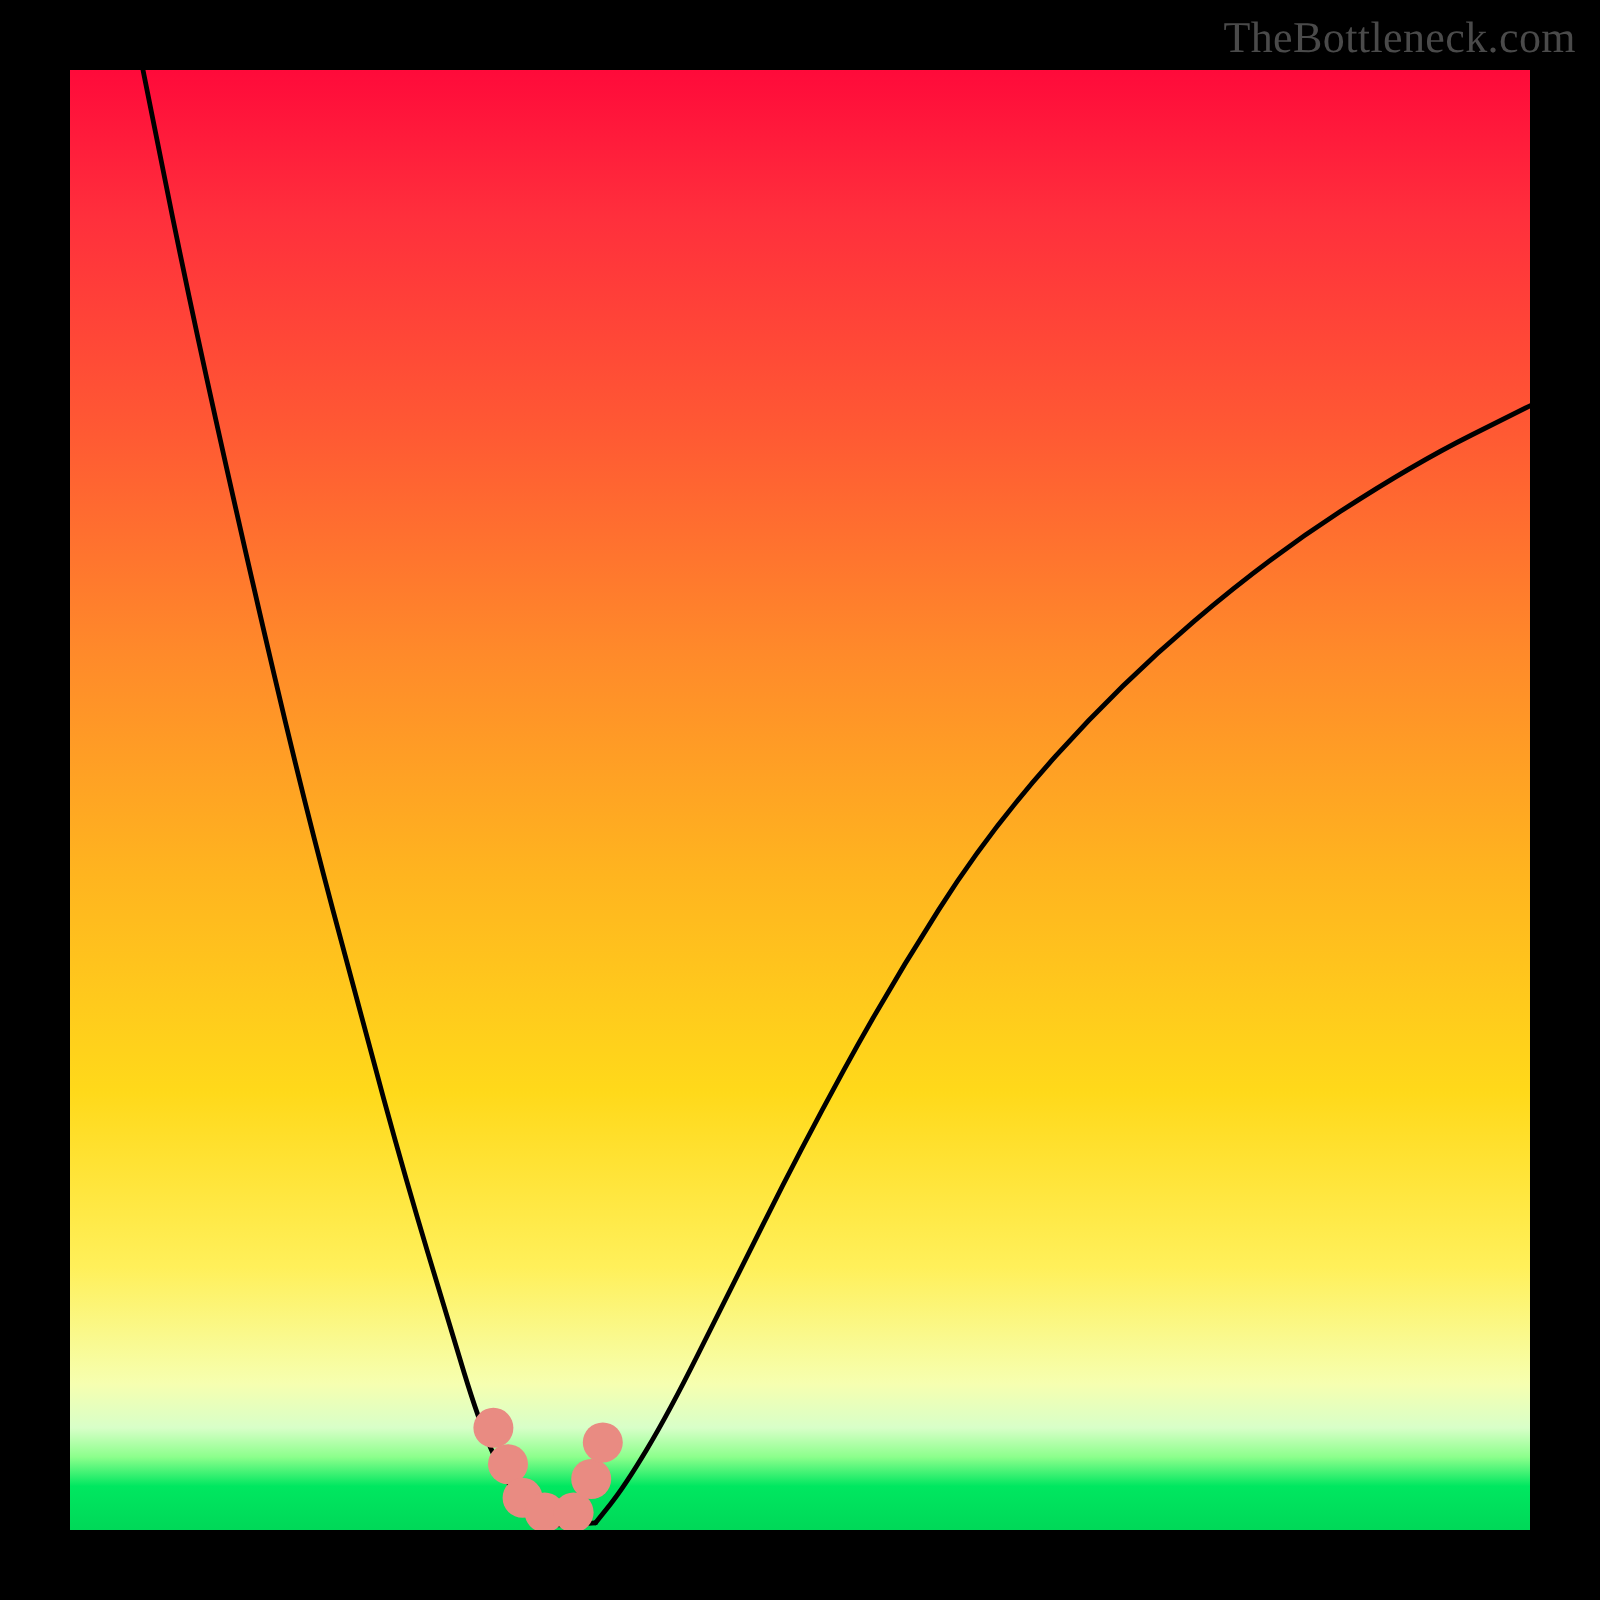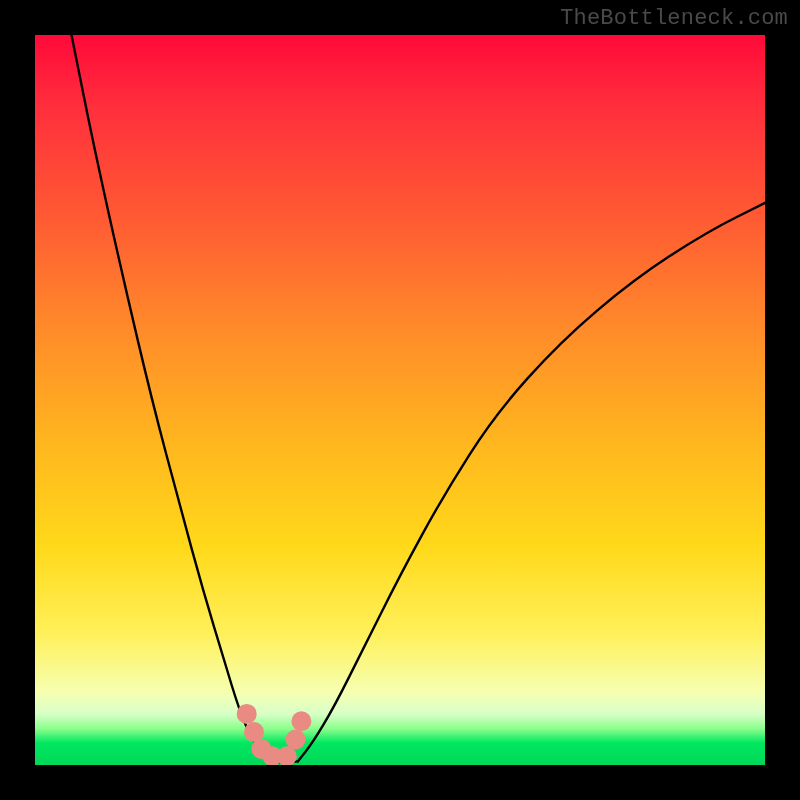--- a/index.html
+++ b/index.html
@@ -37,21 +37,21 @@
       #d8ffc8 93%,
       #8cff8c 95%,
       #00e760 97%,
       #00d858 100%);
   }
   .watermark {
     position: absolute;
     top: 6px;
     right: 12px;
     color: #4a4a4a;
-    font-family: Liberation Mono, monospace;
+    font-family: Liberation Serif, serif;
     font-size: 22px;
     letter-spacing: 0.2px;
   }
   svg.curve {
     position: absolute;
     top: 0;
     left: 0;
     width: 730px;
     height: 730px;
   }

